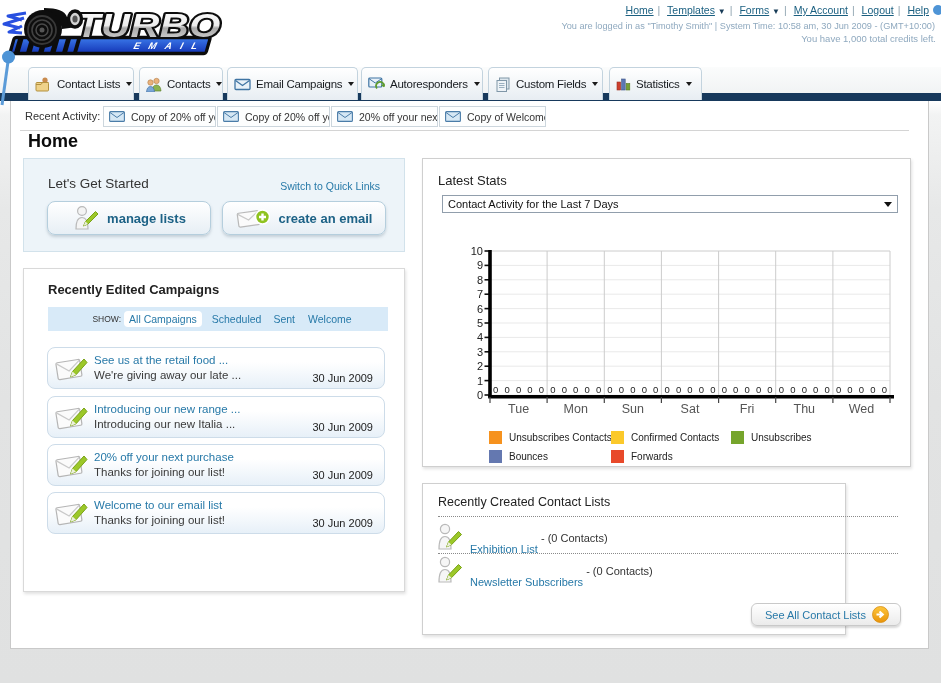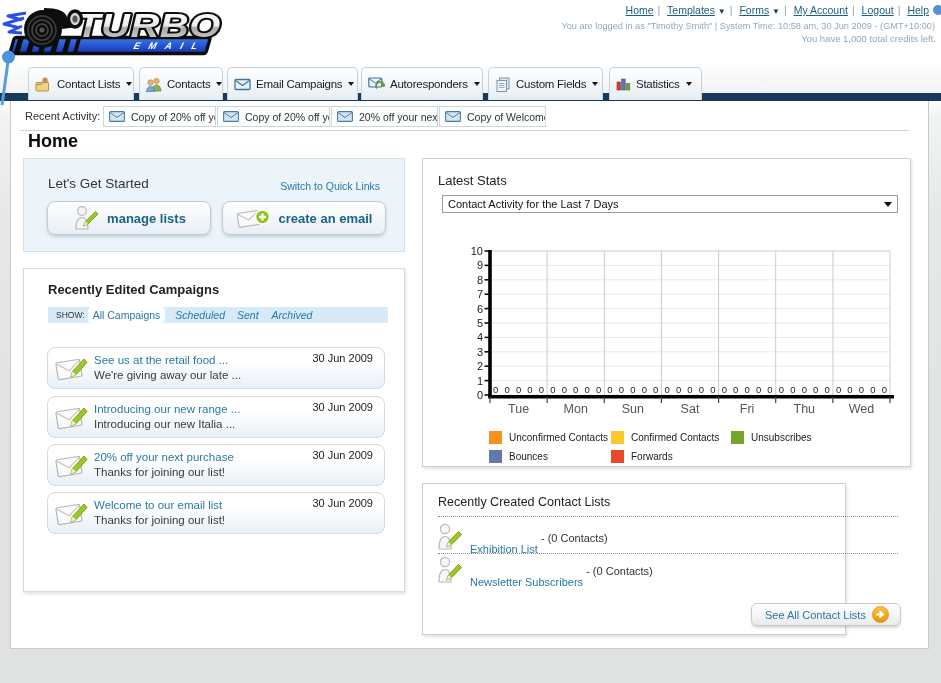--- a/index.html
+++ b/index.html
@@ -43,30 +43,30 @@
 #switchlink { position:absolute; right:24px; top:21px; font-size:10.5px; color:#2779a8; }
 .bigbtn { position:absolute; top:42px; width:164px; height:34px; border:1px solid #b5cedd;
   border-radius:8px; background:linear-gradient(#ffffff,#e7eff5);
   box-shadow:0 2px 3px rgba(120,140,155,.35); display:flex; align-items:center; justify-content:center;
   font-size:13px; font-weight:bold; color:#1d6286; }
 .bigbtn svg { margin-right:9px; flex:none; }
 
 #panelB { position:absolute; left:23px; top:268px; width:382px; height:324px;
   background:#fff; border:1px solid #d9d9d9; box-shadow:1px 2px 3px rgba(0,0,0,.12); }
 #panelB h2 { position:absolute; left:24px; top:13px; font-size:13px; font-weight:bold; color:#222; }
-#showbar { position:absolute; left:24px; top:38px; width:340px; height:16px; background:#d8eaf8;
-  display:flex; align-items:center; font-size:10.5px; color:#2779a8; }
+#showbar { position:absolute; left:24px; top:38px; width:340px; height:24px; background:#d8eaf8;
+  display:flex; align-items:center; font-size:10.5px; color:#2779a8;justify-content:center; }
 #showbar .lbl { font-size:8.5px; color:#333; margin-left:8px; }
 #showbar .selected { background:#fff; border-radius:4px; padding:2px 5px; margin-left:3px; color:#2779a8; font-size:10.5px; }
-#showbar a { color:#2779a8;font-style:italic; }
+#showbar a { color:#2779a8; }
 .citem { position:absolute; left:23px; width:338px; height:42px; border:1px solid #cddce9;
   border-radius:8px; background:linear-gradient(#ffffff 35%,#e7f0f8); }
 .citem .ttl { position:absolute; left:46px; top:6px; font-size:11.5px; color:#2779a8; }
 .citem .sub { position:absolute; left:46px; top:21px; font-size:11.5px; color:#3a3a3a; }
-.citem .dt  { position:absolute; right:11px; top:4px; font-size:11px; color:#222; }
+.citem .dt  { position:absolute; right:11px; top:24px; font-size:11px; color:#222; }
 .citem svg  { position:absolute; left:7px; top:7px; }
 .pillbtn { position:absolute; height:23px; white-space:nowrap; border:1px solid #c9c9c9; border-radius:6px;
   background:linear-gradient(#ffffff,#ebebeb); box-shadow:0 2px 2px rgba(0,0,0,.15);
   display:flex; align-items:center; font-size:11px; color:#2779a8; }
 
 #panelC { position:absolute; left:422px; top:158px; width:489px; height:309px;
   background:#fff; border:1px solid #cfcfcf; box-shadow:1px 2px 3px rgba(0,0,0,.12); }
 #panelC h2 { position:absolute; left:15px; top:14px; font-size:13px; font-weight:normal; color:#222; }
 #statsel { position:absolute; left:19px; top:36px; width:456px; height:18px; border:1px solid #919eac;
   background:#fff; font-size:11px; color:#111; display:flex; align-items:center; padding-left:5px; }
@@ -228,21 +228,21 @@
       </svg>create an email</a>
 </div>
 
 <div id="panelB">
   <h2>Recently Edited Campaigns</h2>
   <div id="showbar">
       <span class="lbl">SHOW:</span>
       <span class="selected">All Campaigns</span>
     <a href="#" style="margin-left:10px">Scheduled</a>
     <a href="#" style="margin-left:12px">Sent</a>
-    <a href="#" style="margin-left:13px">Archived</a>
+    <a href="#" style="margin-left:13px">Welcome</a>
   </div>
   <div class="citem" style="top:78px">
       <svg width="34" height="29" viewBox="0 0 34 29">
         <g transform="rotate(-9 14 15)">
           <rect x="2" y="6" width="24" height="17" rx="1.5" fill="#fbfbfb" stroke="#b5b5b5" stroke-width="1.2"></rect>
           <path d="M2.5 7 L14 16 L25.5 7" fill="none" stroke="#c9c9c9" stroke-width="1.2"></path>
         </g>
         <path d="M29 4 L17.5 16.5 L15.5 22 L21 19.8 L32 7.5 Z" fill="#9cc829" stroke="#7aa317" stroke-width="1"></path>
         <path d="M15.5 22 L17.5 16.5 L21 19.8 Z" fill="#edf0dd"></path>
       </svg>
@@ -383,21 +383,21 @@
       <line x1="37.0" y1="153.0" x2="37.0" y2="159.0" stroke="#444" stroke-width="1.2"></line>
       <line x1="94.1" y1="153.0" x2="94.1" y2="159.0" stroke="#444" stroke-width="1.2"></line>
       <line x1="151.3" y1="153.0" x2="151.3" y2="159.0" stroke="#444" stroke-width="1.2"></line>
       <line x1="208.4" y1="153.0" x2="208.4" y2="159.0" stroke="#444" stroke-width="1.2"></line>
       <line x1="265.6" y1="153.0" x2="265.6" y2="159.0" stroke="#444" stroke-width="1.2"></line>
       <line x1="322.7" y1="153.0" x2="322.7" y2="159.0" stroke="#444" stroke-width="1.2"></line>
       <line x1="379.9" y1="153.0" x2="379.9" y2="159.0" stroke="#444" stroke-width="1.2"></line>
       <line x1="437.0" y1="153.0" x2="437.0" y2="159.0" stroke="#444" stroke-width="1.2"></line>
     </svg>
   <div class="lgsq" style="left:66px;top:272px;background:#f6921e"></div>
-  <div class="lgtx" style="left:86px;top:273px">Unconfirmed Contacts</div>
+  <div class="lgtx" style="left:86px;top:273px">Unsubscribes Contacts</div>
   <div class="lgsq" style="left:188px;top:272px;background:#fbc92b"></div>
   <div class="lgtx" style="left:208px;top:273px">Confirmed Contacts</div>
   <div class="lgsq" style="left:308px;top:272px;background:#76a52c"></div>
   <div class="lgtx" style="left:328px;top:273px">Unsubscribes</div>
   <div class="lgsq" style="left:66px;top:291px;background:#6478b0"></div>
   <div class="lgtx" style="left:86px;top:292px">Bounces</div>
   <div class="lgsq" style="left:188px;top:291px;background:#e8492a"></div>
   <div class="lgtx" style="left:208px;top:292px">Forwards</div>
 </div>
 

